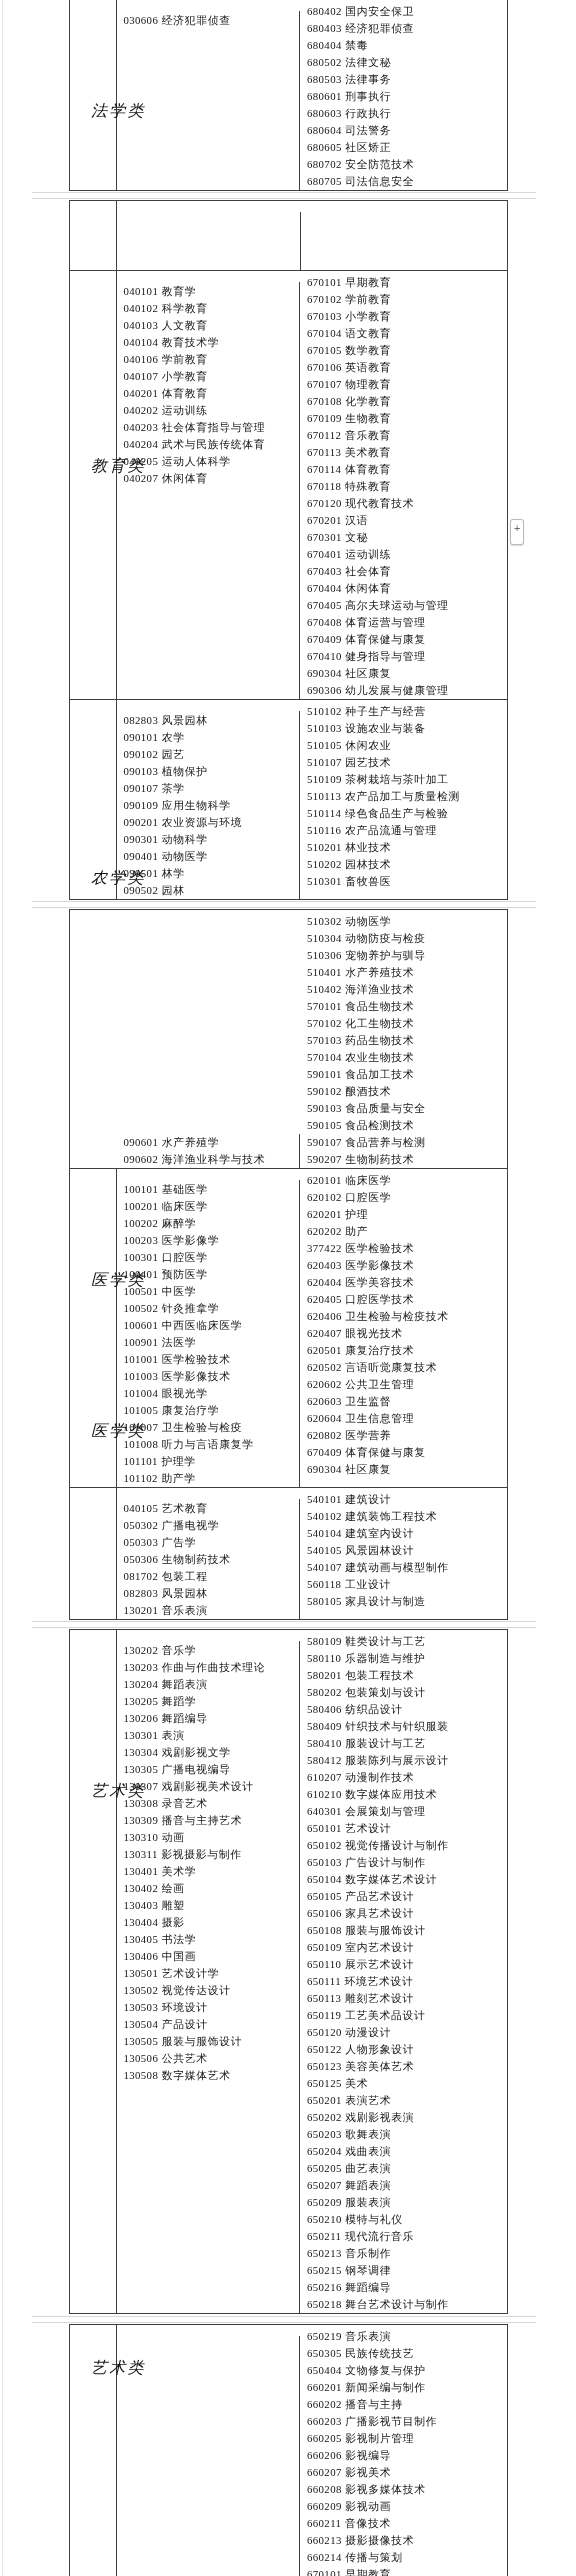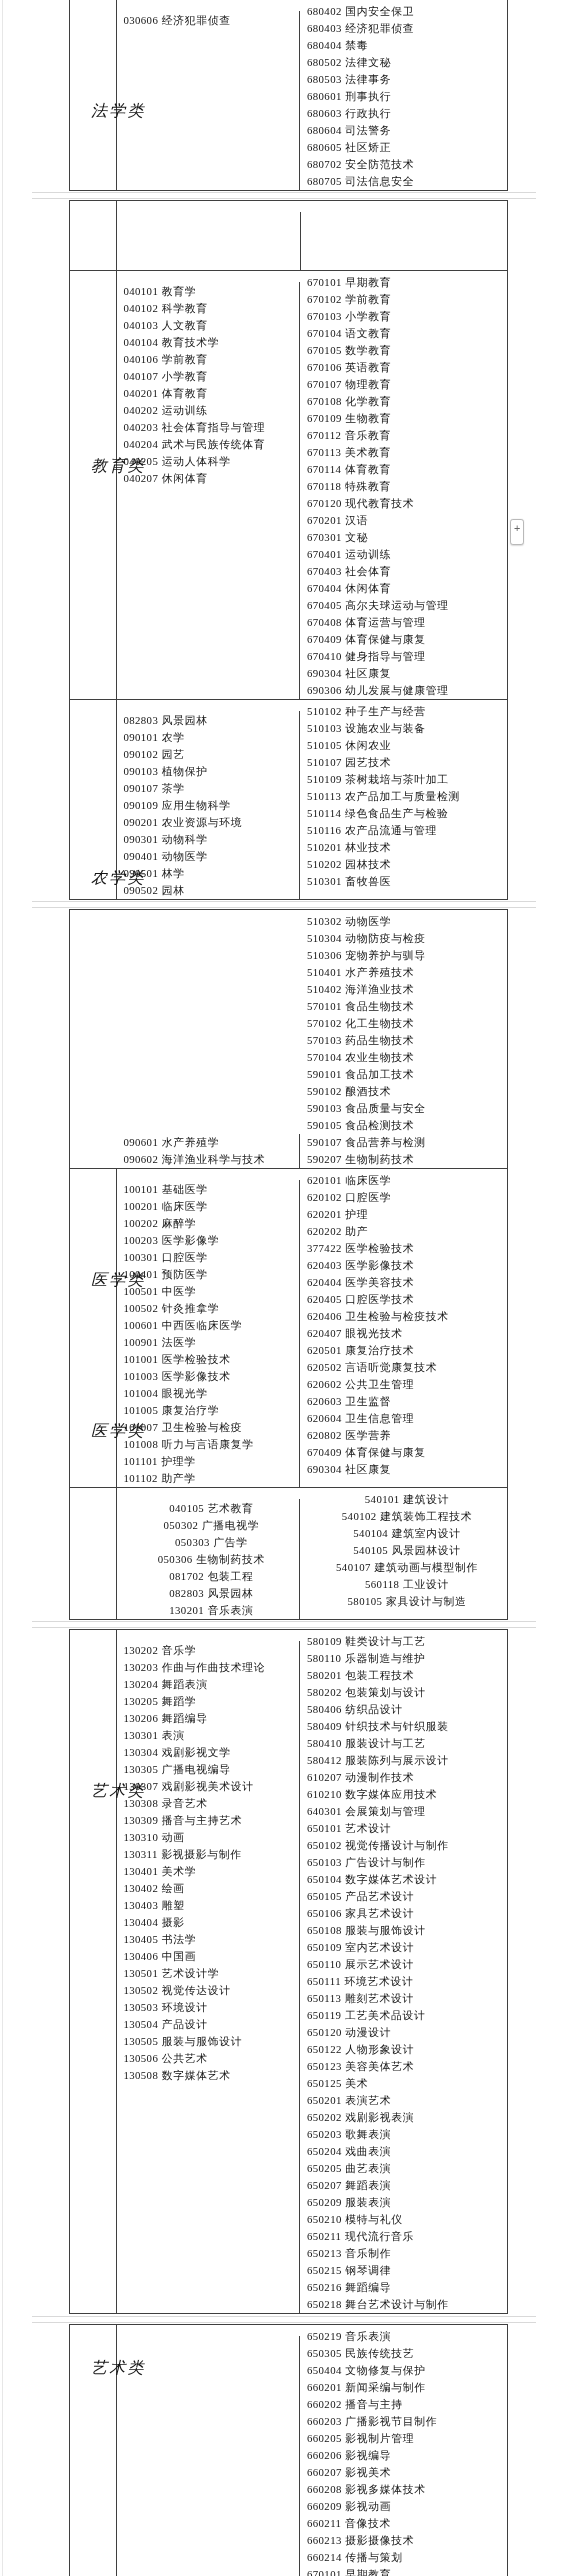--- a/index.html
+++ b/index.html
@@ -290,21 +290,21 @@
           <div class="row"><span class="code">620501</span><span class="name">康复治疗技术</span></div>
           <div class="row"><span class="code">620502</span><span class="name">言语听觉康复技术</span></div>
           <div class="row"><span class="code">620602</span><span class="name">公共卫生管理</span></div>
           <div class="row"><span class="code">620603</span><span class="name">卫生监督</span></div>
           <div class="row"><span class="code">620604</span><span class="name">卫生信息管理</span></div>
           <div class="row"><span class="code">620802</span><span class="name">医学营养</span></div>
           <div class="row"><span class="code">670409</span><span class="name">体育保健与康复</span></div>
           <div class="row"><span class="code">690304</span><span class="name">社区康复</span></div>
         </div>
       </div>
-      <div class="group" style="min-height: 119px; text-align: center;">
+      <div class="group" style="min-height: 119px;">
         <div class="cell cat"></div>
         <div class="cell mid">
           <div class="row"><span class="code">040105</span><span class="name">艺术教育</span></div>
           <div class="row"><span class="code">050302</span><span class="name">广播电视学</span></div>
           <div class="row"><span class="code">050303</span><span class="name">广告学</span></div>
           <div class="row"><span class="code">050306</span><span class="name">生物制药技术</span></div>
           <div class="row"><span class="code">081702</span><span class="name">包装工程</span></div>
           <div class="row"><span class="code">082803</span><span class="name">风景园林</span></div>
           <div class="row"><span class="code">130201</span><span class="name">音乐表演</span></div>
         </div>

